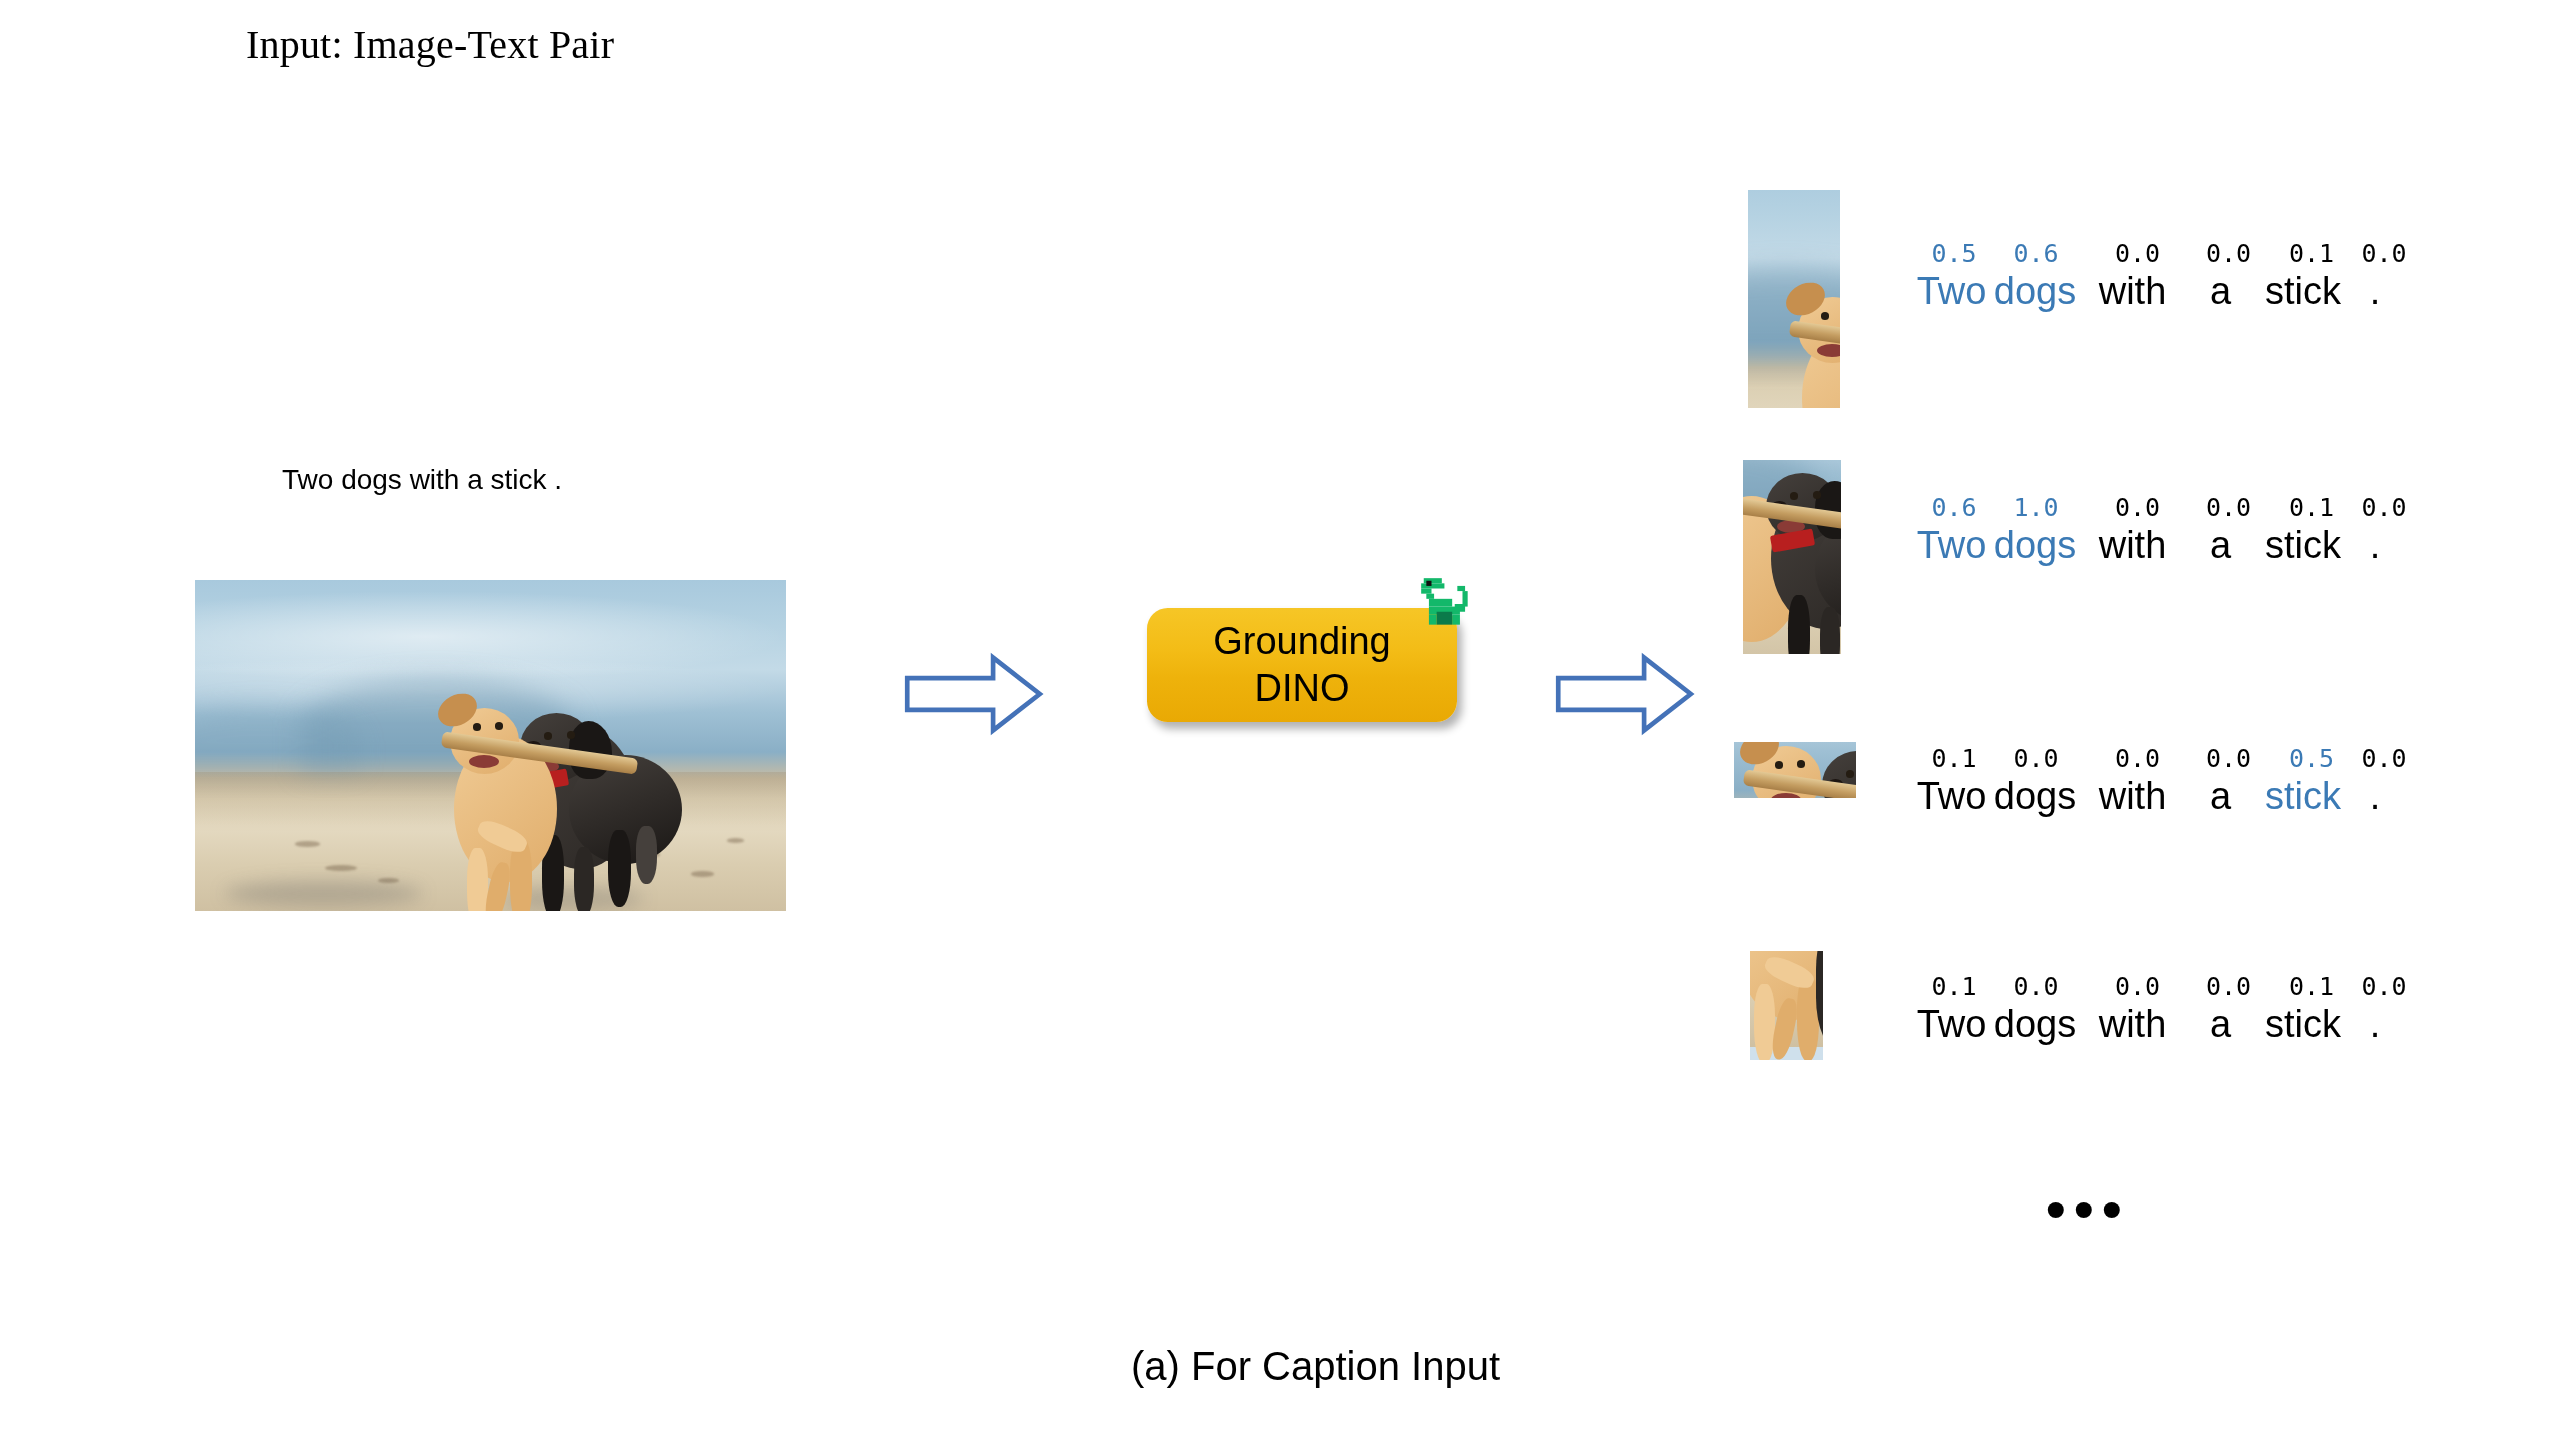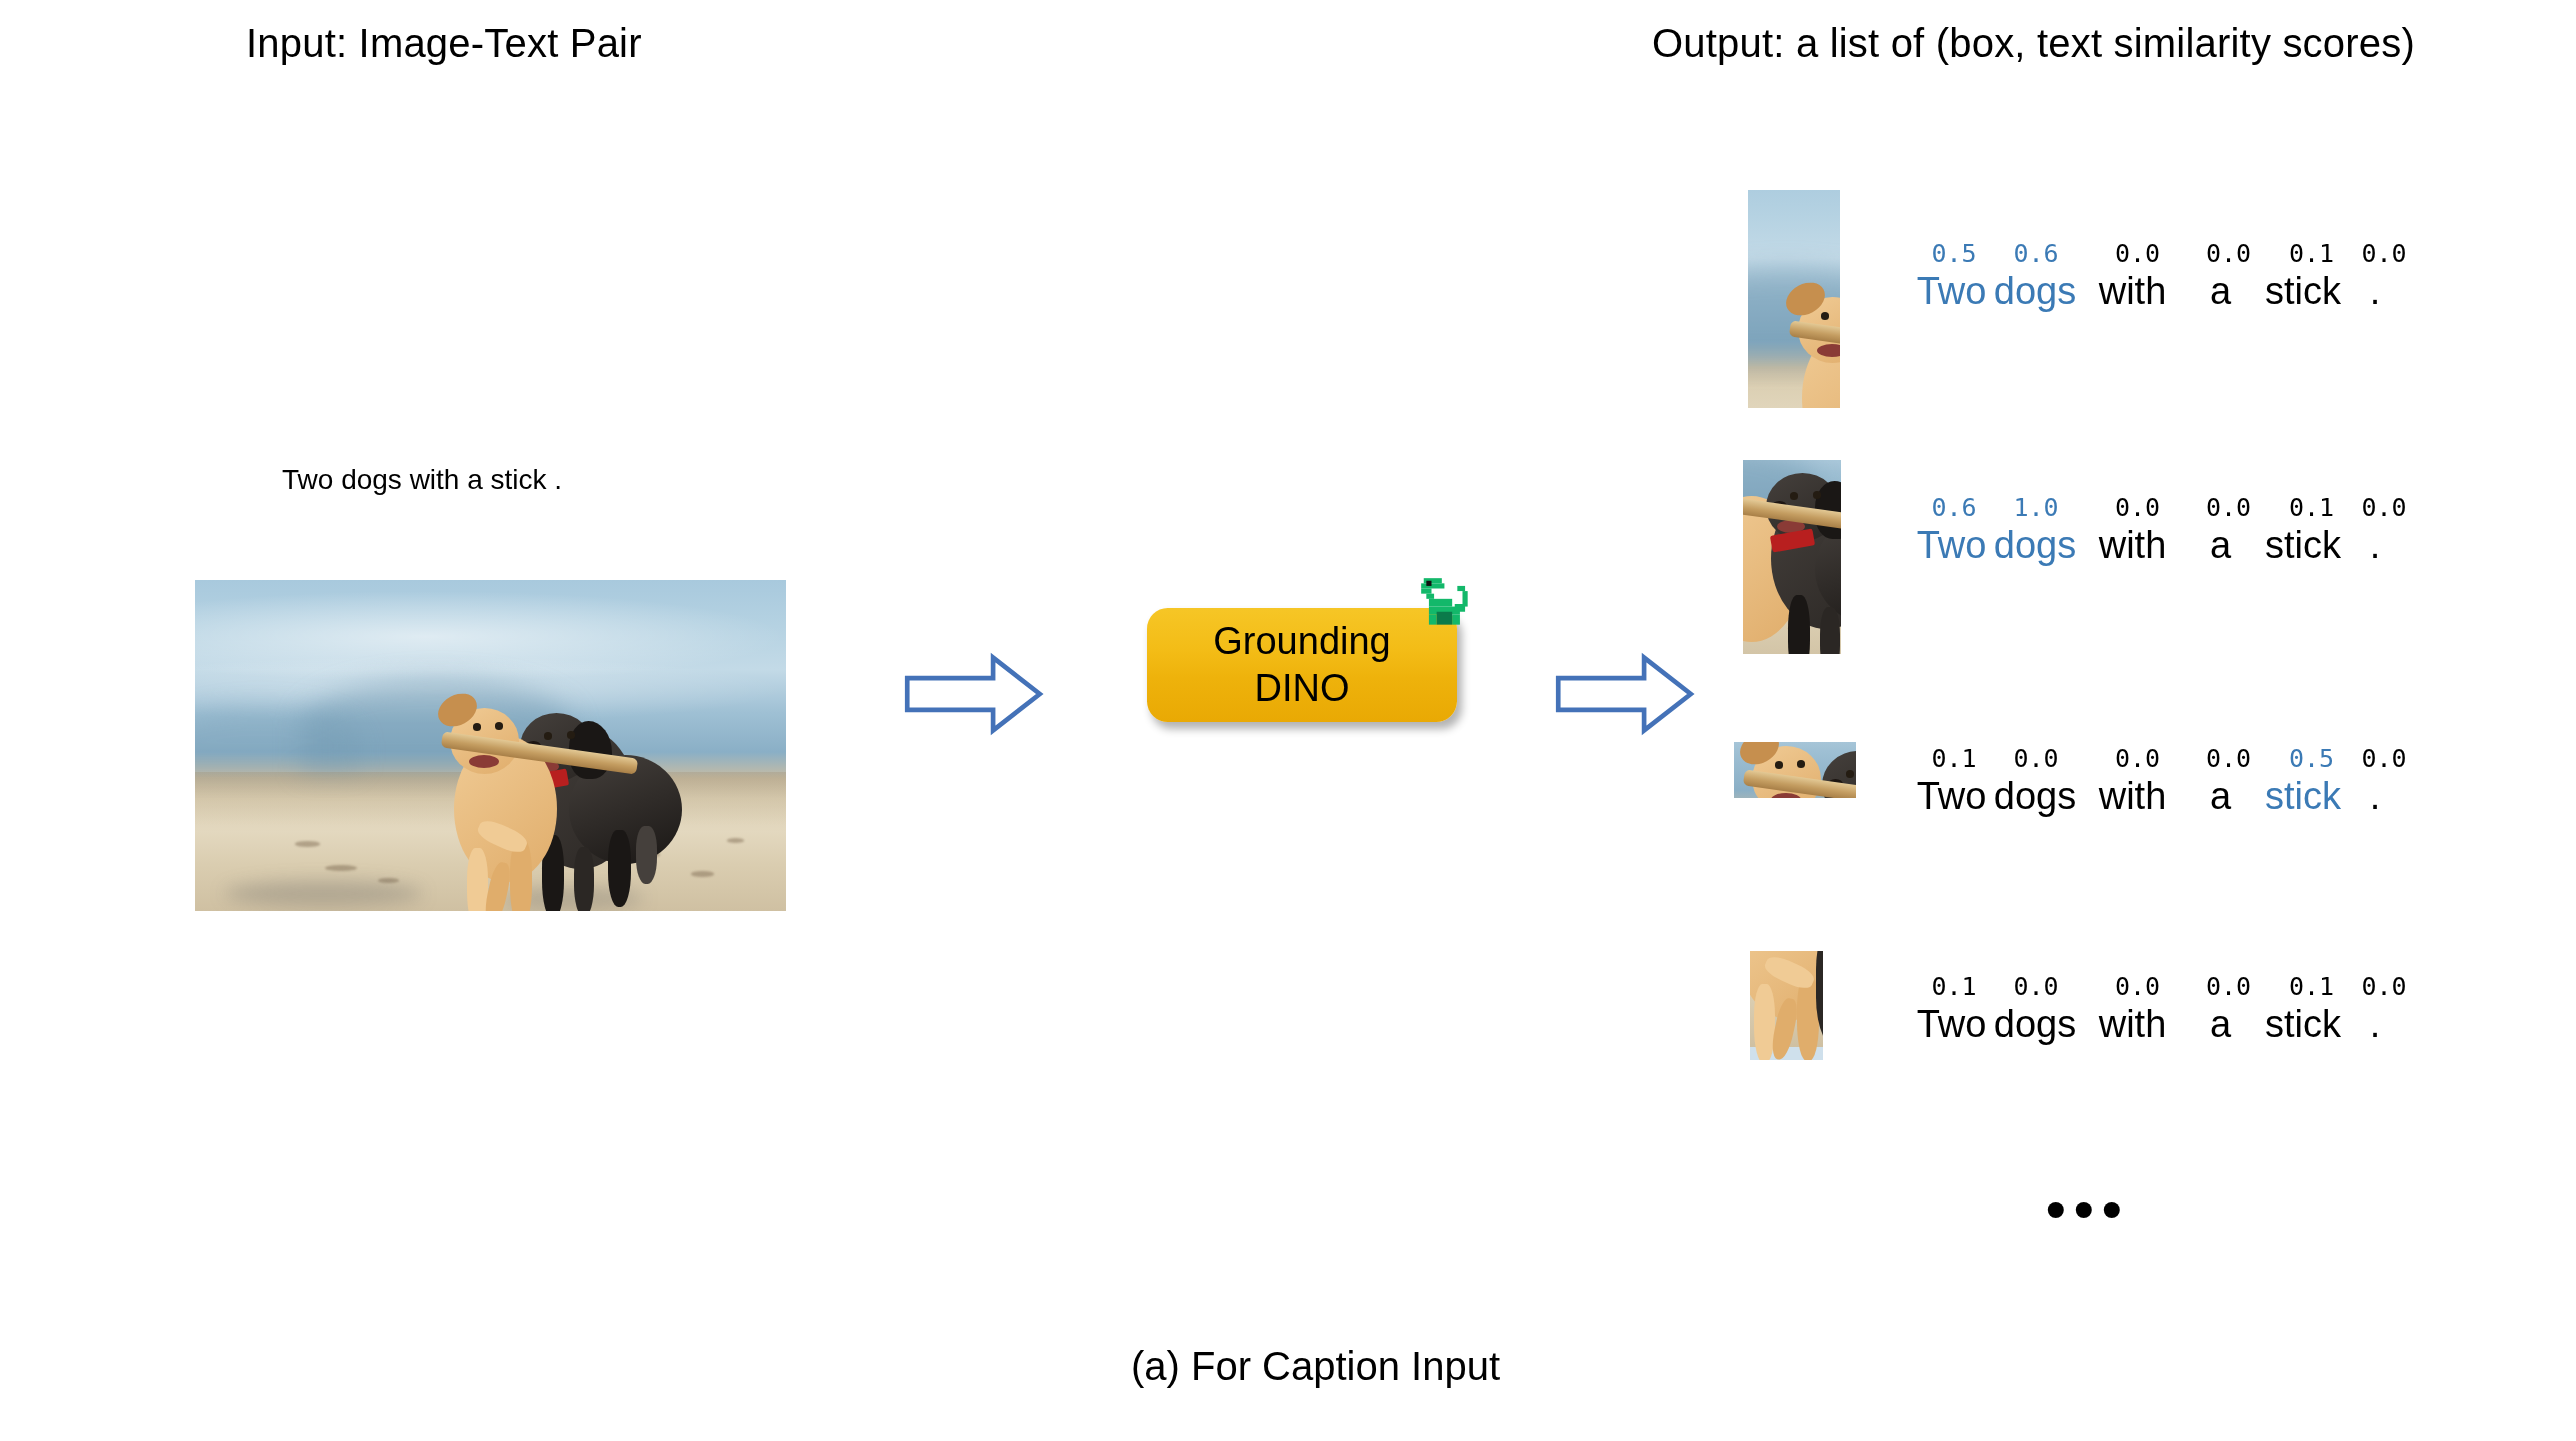--- a/index.html
+++ b/index.html
@@ -20,20 +20,21 @@
   }
   .abs { position: absolute; }
 
   
   .col-header {
     font-size: 40px;
     color: #000;
     white-space: nowrap;
     font-weight: 400;
     letter-spacing: 0.2px;
+    font-family: Liberation Serif, serif;
   }
   #header-input  { left: 246px;  top: 20.7px; }
   #header-output { left: 1652px; top: 20.7px; }
 
   #figure-caption {
     left: 1131px;
     top: 1344px;
     font-size: 40px;
     white-space: nowrap;
   }
@@ -210,21 +211,20 @@
     color: #000;
   }
 </style>
 </head>
 <body>
 
 <div id="stage">
 
   <div class="abs col-header" id="header-input">Input: Image-Text Pair</div>
 
-  <div class="abs col-header" id="header-output">Output: a list of (box, text similarity scores)</div>
 
   <div class="abs" id="input-caption">Two dogs with a stick .</div>
 
   <div class="abs" id="input-photo">
     <div class="scene">
       <div class="cloudband" style="top:2%;height:30%;"></div>
       <div class="cloudband" style="top:22%;height:22%;opacity:.6;"></div>
       <div class="hillblur" style="left:18%;top:30%;width:46%;height:28%;"></div>
       <div class="hillblur" style="left:-6%;top:38%;width:34%;height:20%;opacity:.6;"></div>
       <div class="sandline" style="top:58%;height:16%;"></div>

